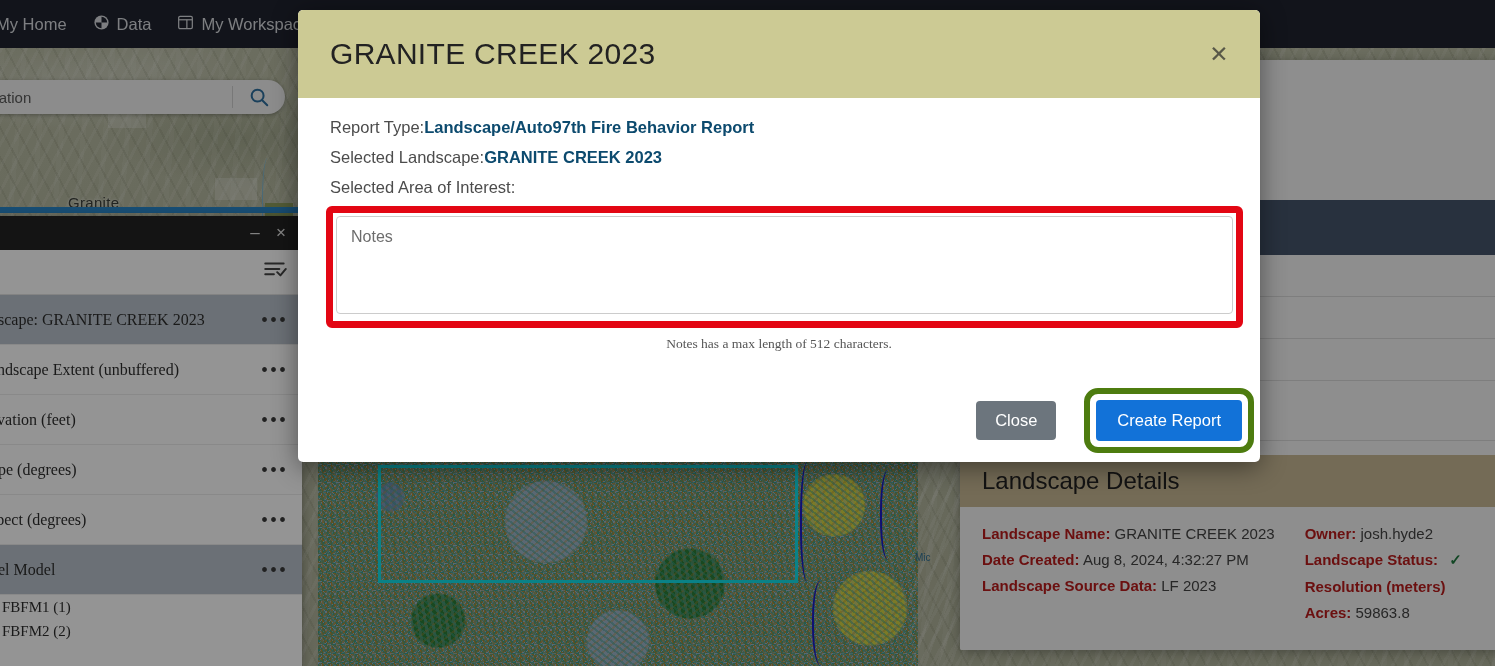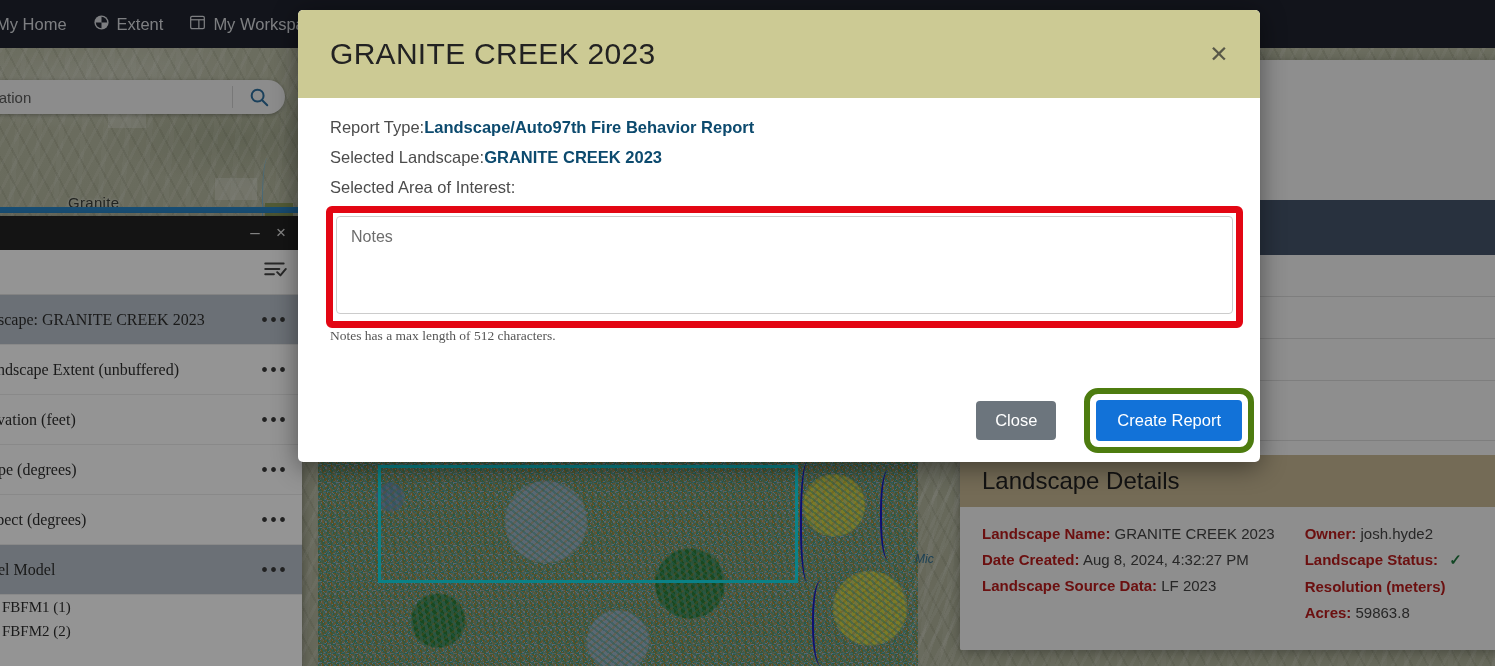--- a/index.html
+++ b/index.html
@@ -169,21 +169,21 @@
   .river-blue {
     position: absolute; z-index: 4; border-left: 2px solid #1b1bc8; border-radius: 45%;
   }
   .map-strip-right {
     position: absolute; left: 908px; top: 460px; width: 52px; height: 206px; z-index: 3;
     background: linear-gradient(180deg,#b9bca4,#b0b39b);
     background-image: repeating-linear-gradient(110deg, rgba(255,255,255,.12) 0 3px, transparent 3px 12px);
   }
   .mic-label {
     position: absolute; left: 915px; top: 552px; z-index: 5;
-    color: #2f6f93; font-size: 12px; font-style: italic;
+    color: #2f6f93; font-size: 10px; 
   }
 
   
   .dim {
     position: absolute; inset: 0; background: rgba(0,0,0,.42); z-index: 20;
   }
 
   
   .modal {
     position: absolute; left: 298px; top: 10px; width: 962px; height: 452px;
@@ -211,22 +211,23 @@
     border: 7px solid #e30613; border-radius: 6px; padding: 3px; background: #fff;
     width: 917px; margin-left: -4px;
   }
   .notes-area {
     width: 100%; height: 98px; resize: none; border: 1px solid #ccc; border-radius: 4px;
     padding: 11px 14px; font-size: 16px; color: #333; outline: none;
     font-family: "Liberation Sans", sans-serif;
   }
   .notes-area::placeholder { color: #6d6d6d; }
   .notes-help {
-    font-size: 13.5px; color: #555; margin-top: 0; display: block;
+    font-size: 13.5px; color: #555; margin-top: 8px; display: block;
     font-family: "Liberation Serif", serif;
+    text-align: center;
   }
 
   .modal-foot {
     height: 78px; display: flex; align-items: center; justify-content: flex-end;
     padding: 0 6px 6px 0; gap: 0;
   }
   .btn {
     font-size: 16.5px; border: 0; border-radius: 4px; cursor: pointer;
     padding: 10px 19px; font-family: "Liberation Sans", sans-serif;
   }
@@ -379,21 +380,21 @@
         <span>My Home</span>
       </div>
       <div class="nav-item">
         <span>
           <svg width="17" height="17" viewBox="0 0 24 24" fill="#d8dade">
             <circle cx="12" cy="12" r="10" fill="#d8dade"></circle>
             <path d="M12 4 A8 8 0 0 1 20 12 L12 12 Z" fill="#1f2430"></path>
             <path d="M12 20 A8 8 0 0 1 4 12 L12 12 Z" fill="#1f2430"></path>
           </svg>
         </span>
-        <span>Extent</span>
+        <span>Data</span>
       </div>
       <div class="nav-item">
         <span>
           <svg width="17" height="15" viewBox="0 0 24 22" fill="none" stroke="#d8dade" stroke-width="1.8">
             <rect x="2" y="2" width="20" height="18" rx="2"></rect>
             <line x1="2" y1="7" x2="22" y2="7"></line>
             <line x1="14" y1="7" x2="14" y2="20"></line>
           </svg>
         </span>
         <span>My Workspace</span>

